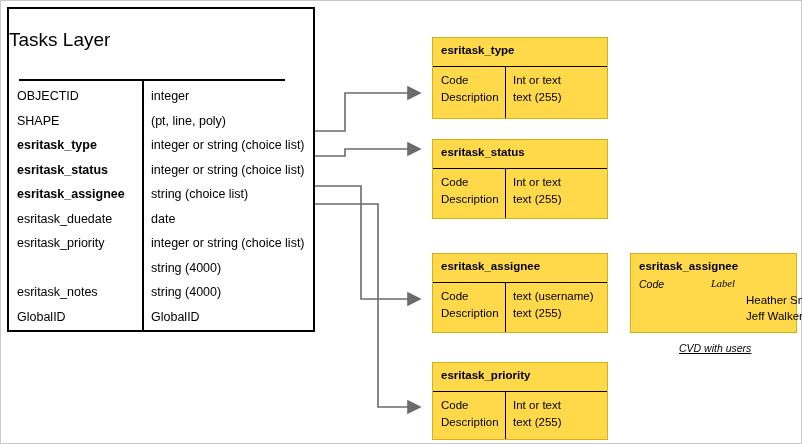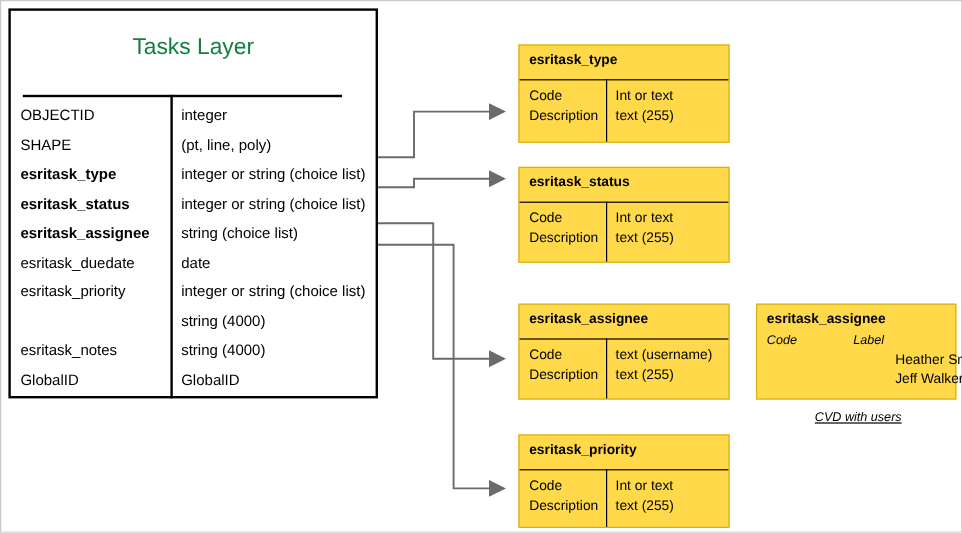--- a/index.html
+++ b/index.html
@@ -32,23 +32,22 @@
     box-sizing: border-box;
     background: #ffffff;
   }
   .main-title {
     position: absolute;
     left: 0;
     top: 0;
     width: 100%;
     height: 62px;
     line-height: 62px;
-    text-align: center;
     font-size: 19px;
-    color: #15803d;
+    color: #000000;
   }
   .main-title-rule {
     position: absolute;
     left: 10px;
     top: 70px;
     width: 266px;
     height: 0;
     border-top: 2px solid #000000;
   }
   .main-vrule {
@@ -291,21 +290,21 @@
     </div>
     <div class="ybox-col-r">
       <div>Int or text</div>
       <div>text (255)</div>
     </div>
   </div>
 
   <div class="ybox cvd-box" style="left:629px; top:252px; width:167px; height:80px;">
     <div class="ybox-title">esritask_assignee</div>
     <div class="cvd-head" style="left:8px; top:24px;">Code</div>
-    <div class="cvd-head" style="left:80px; top:24px;">Label</div>
+    <div class="cvd-head" style="left:80px; top:24px;font-family:Liberation Serif, serif;">Label</div>
     <div class="cvd-col" style="left:80px; top:38px;margin-left:35px;">
       <div>Heather Smith</div>
       <div>Jeff Walker</div>
     </div>
   </div>
 
   <div class="cvd-caption" style="left:678px; top:341px;">CVD with users</div>
 
 </div>
 

